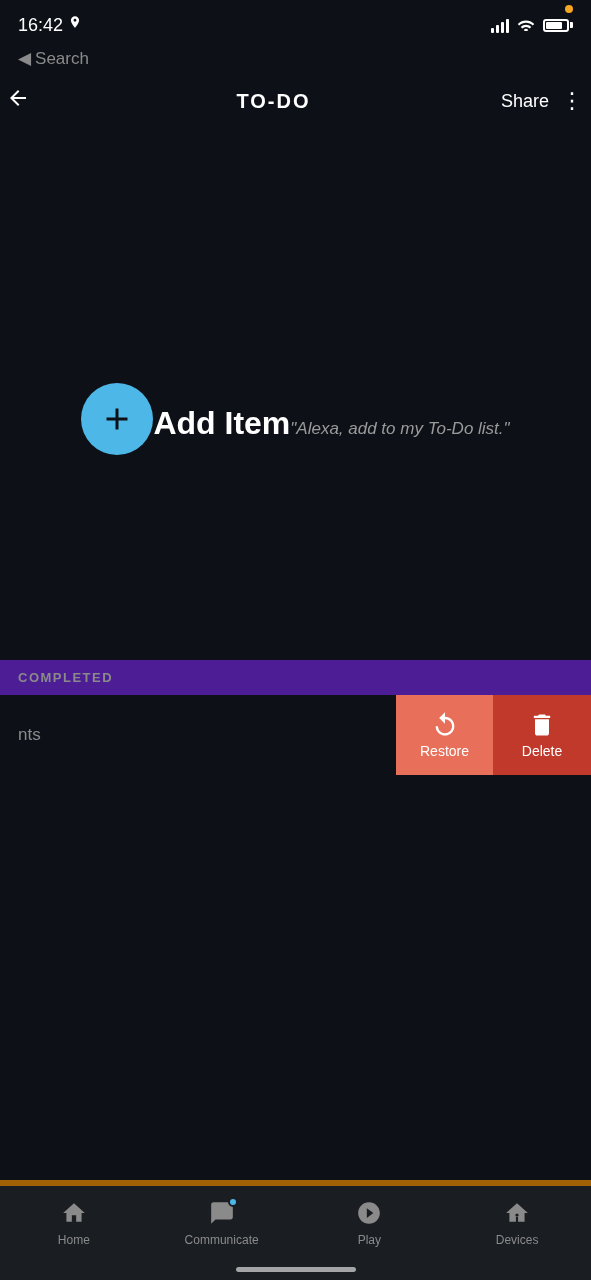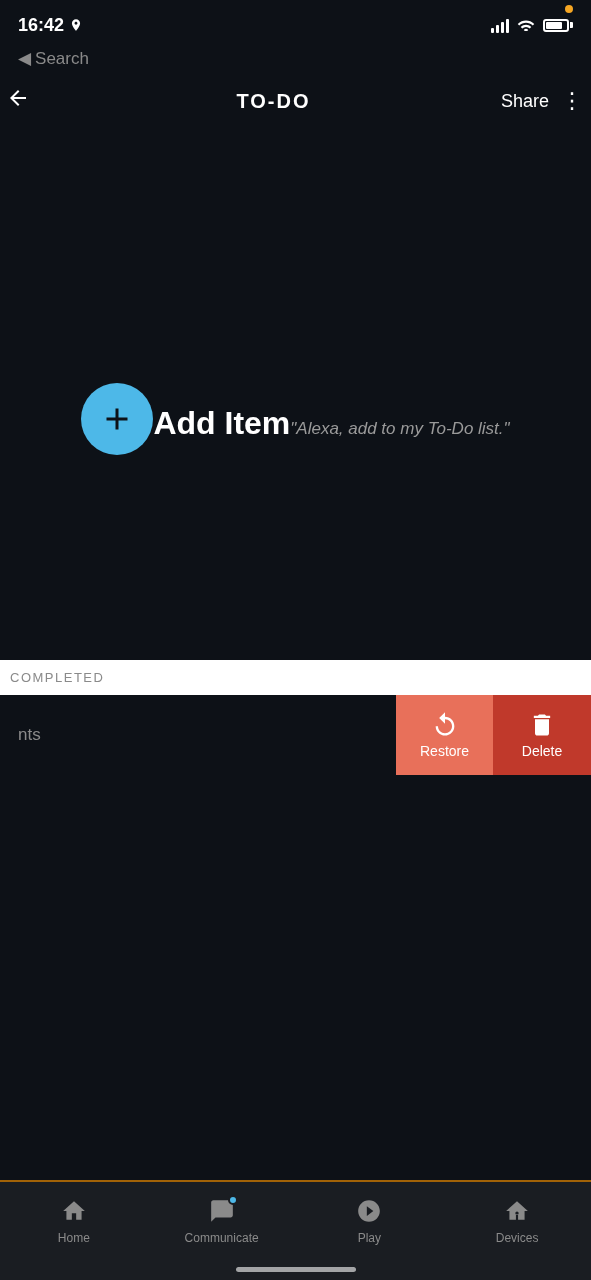--- a/index.html
+++ b/index.html
@@ -17,24 +17,23 @@
     
     .status-bar {
       display: flex;
       justify-content: space-between;
       align-items: center;
       padding: 10px 18px 4px;
       height: 44px;
     }
     .status-time {
       font-size: 18px;
-      font-weight: 700;
-      color: #fff;
-      display: flex;
-      align-items: center;
+      font-weight: 400;
+      color: #fff;
+      display: flex;
       gap: 5px;
     }
     .status-icons {
       display: flex;
       align-items: center;
       gap: 8px;
     }
     .signal-dot {
       width: 8px;
       height: 8px;
@@ -129,24 +128,24 @@
     }
 
     
     .completed-section {
       position: absolute;
       top: 660px;
       left: 0;
       right: 0;
     }
     .completed-header {
-      background: #ffffff;
-      padding: 10px 10px;
+      background: #4c1d95;
+      padding: 10px 18px;
       font-size: 13px;
-      font-weight: 400;
+      font-weight: 700;
       letter-spacing: 1.5px;
       color: #8a8a8a;
     }
 
     
     .list-item-container {
       position: relative;
       height: 80px;
       overflow: hidden;
     }
@@ -213,21 +212,21 @@
       position: absolute;
       bottom: 0;
       left: 0;
       right: 0;
       height: 100px;
       background: #1a1d22;
       display: flex;
       align-items: center;
       justify-content: space-around;
       padding-bottom: 20px;
-      border-top: 2px solid #a16207;
+      border-top: 6px solid #a16207;
     }
     .nav-item {
       display: flex;
       flex-direction: column;
       align-items: center;
       gap: 6px;
       cursor: pointer;
       min-width: 80px;
     }
     .nav-icon {

